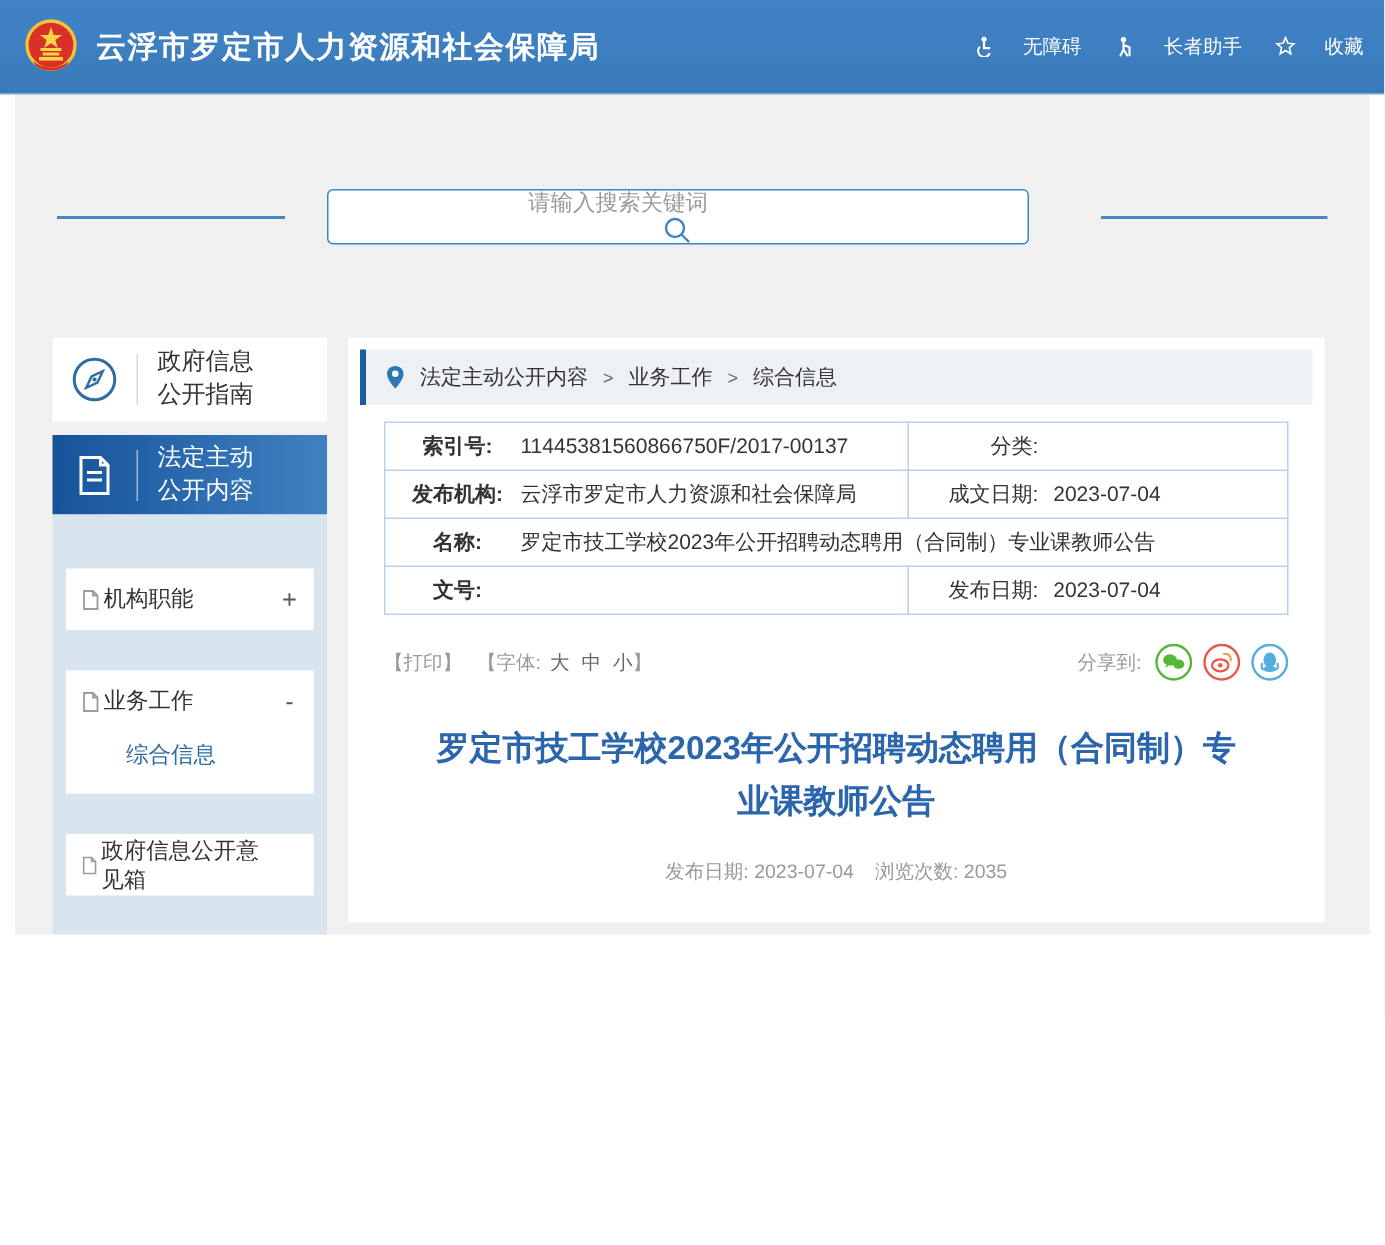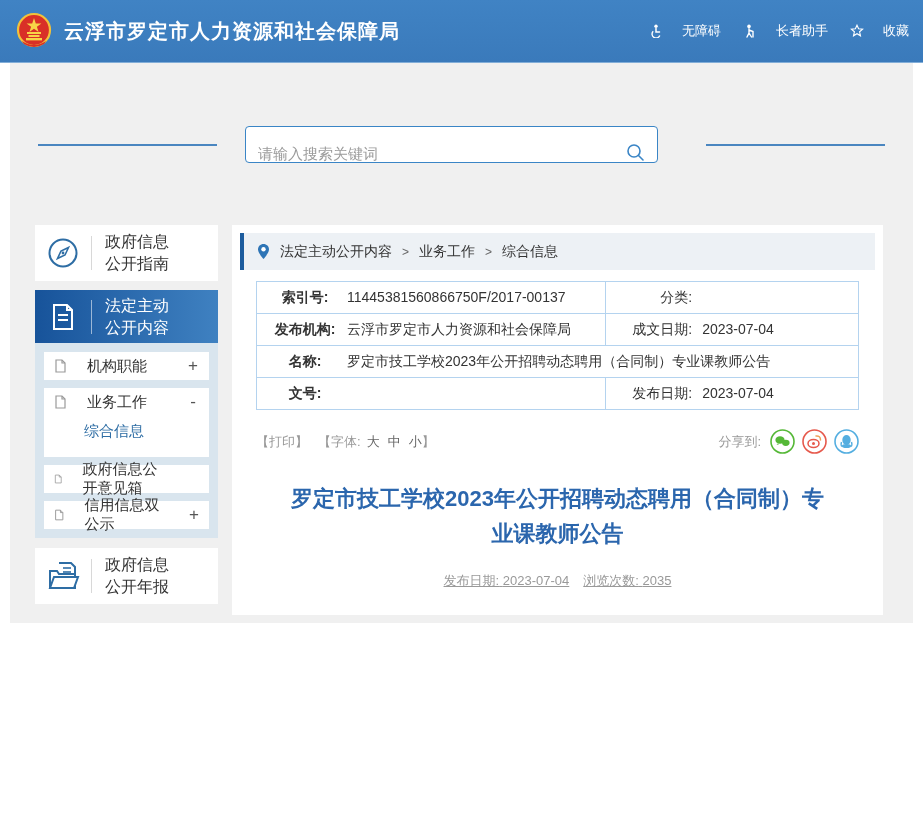--- a/index.html
+++ b/index.html
@@ -22,42 +22,42 @@
   .banner-title { position:relative; text-align:center; color:#fff; font-size:46px; font-weight:bold; letter-spacing:6px; padding-top:62px; z-index:2; }
 
   
   .gray-panel { margin:0 10px; background:#f0f0f0; height:560px; overflow:hidden; }
 
   
   .search-row { display:flex; align-items:center; margin:0 28px; padding-top:63px; }
   .search-row .rule { flex:1; height:2px; background:#4a86c0; }
   .rule-left { margin-right:28px; }
   .rule-right { margin-left:48px; }
-  .search-box { width:413px; height:37px; background:#fff; border:1px solid #3a85c6; border-radius:4px; display:flex; align-items:flex-end; padding:0 12px; }
+  .search-box { width:468px; height:37px; background:#fff; border:1px solid #3a85c6; border-radius:4px; display:flex; align-items:center; padding:0 12px;flex-direction:column; }
   .search-box input { flex:1; border:none; outline:none; font-size:15px; color:#333; font-family:inherit; background:transparent; }
   .search-box input::placeholder { color:#9b9b9b; }
   .search-btn { flex-shrink:0; cursor:pointer; display:flex; }
 
   
   .content-row { display:flex; align-items:flex-start; margin:62px 30px 0 25px; gap:14px; }
 
   
   .sidebar { width:183px; flex-shrink:0; }
   .side-big { background:#fff; height:56px; display:flex; align-items:center; cursor:pointer; }
   .side-big .icon-zone { width:56px; display:flex; justify-content:center; flex-shrink:0; }
   .side-big .vdiv { width:1px; height:34px; background:#d8d8d8; flex-shrink:0; }
   .side-big .big-label { padding-left:13px; font-size:16px; color:#333; line-height:1.35; width:84px; }
   .side-big.active { background:linear-gradient(90deg,#17539a,#3f81c1); height:53px; }
   .side-big.active .big-label { color:#fff; }
   .side-big.active .vdiv { background:rgba(255,255,255,.55); }
   .gap9 { height:9px; } .gap10 { height:10px; }
 
   .submenu { background:#d9e5ee; padding:9px 9px 1px; }
   .submenu-box { background:#fff; margin-bottom:8px; padding:0 10px; cursor:pointer; }
-  .submenu-row { height:28px; display:flex; align-items:center; gap:20px; font-size:15px; color:#333; }
+  .submenu-row { height:41px; display:flex; align-items:center; gap:2px; font-size:15px; color:#333;margin-top:27px; }
   .submenu-row .toggle { margin-left:auto; font-size:17px; color:#555; width:12px; text-align:center; }
   .subchild { padding:6px 0 16px 30px; font-size:15px; color:#2e6da4; cursor:pointer; }
 
   
   .main { flex:1; background:#fff; padding:8px 8px 0; min-height:390px; }
   .breadcrumb { background:#edf1f5; border-left:4px solid #1c5c9e; height:37px; display:flex; align-items:center; padding:0 13px; font-size:14px; color:#333; }
   .breadcrumb .crumb { cursor:pointer; }
   .breadcrumb .sep { color:#666; margin:0 10px; font-size:12px; }
   .breadcrumb svg { margin-right:10px; }
 
@@ -68,21 +68,21 @@
 
   .controls-row { display:flex; align-items:center; margin:19px 16px 0; font-size:13px; color:#999; }
   .ctrl { cursor:pointer;text-align:right; }
   .font-sizes { margin-left:6px; display:flex; gap:8px; color:#666; }
   .font-sizes span { cursor:pointer; }
   .share { margin-left:auto; display:flex; align-items:center; gap:7px; }
   .share-label { color:#999; font-size:13px; margin-right:2px; }
   .share-ic { width:25px; height:25px; cursor:pointer; display:flex; }
 
   .article-title { margin:27px 42px 0; text-align:center; font-size:22px; font-weight:bold; color:#2b66ad; line-height:1.6; }
-  .article-meta { text-align:center; margin-top:21px; font-size:13px; color:#999;text-decoration:underline; }
+  .article-meta { text-align:center; margin-top:21px; font-size:13px; color:#999; }
   .article-meta b { font-weight:normal; margin-right:14px; }
 </style>
 </head>
 <body>
 
 <div class="page">
 
   <div class="header">
     <svg class="emblem" viewBox="0 0 40 40">
       <circle cx="20" cy="19" r="16" fill="#d93027" stroke="#f2c23a" stroke-width="2.2"></circle>

